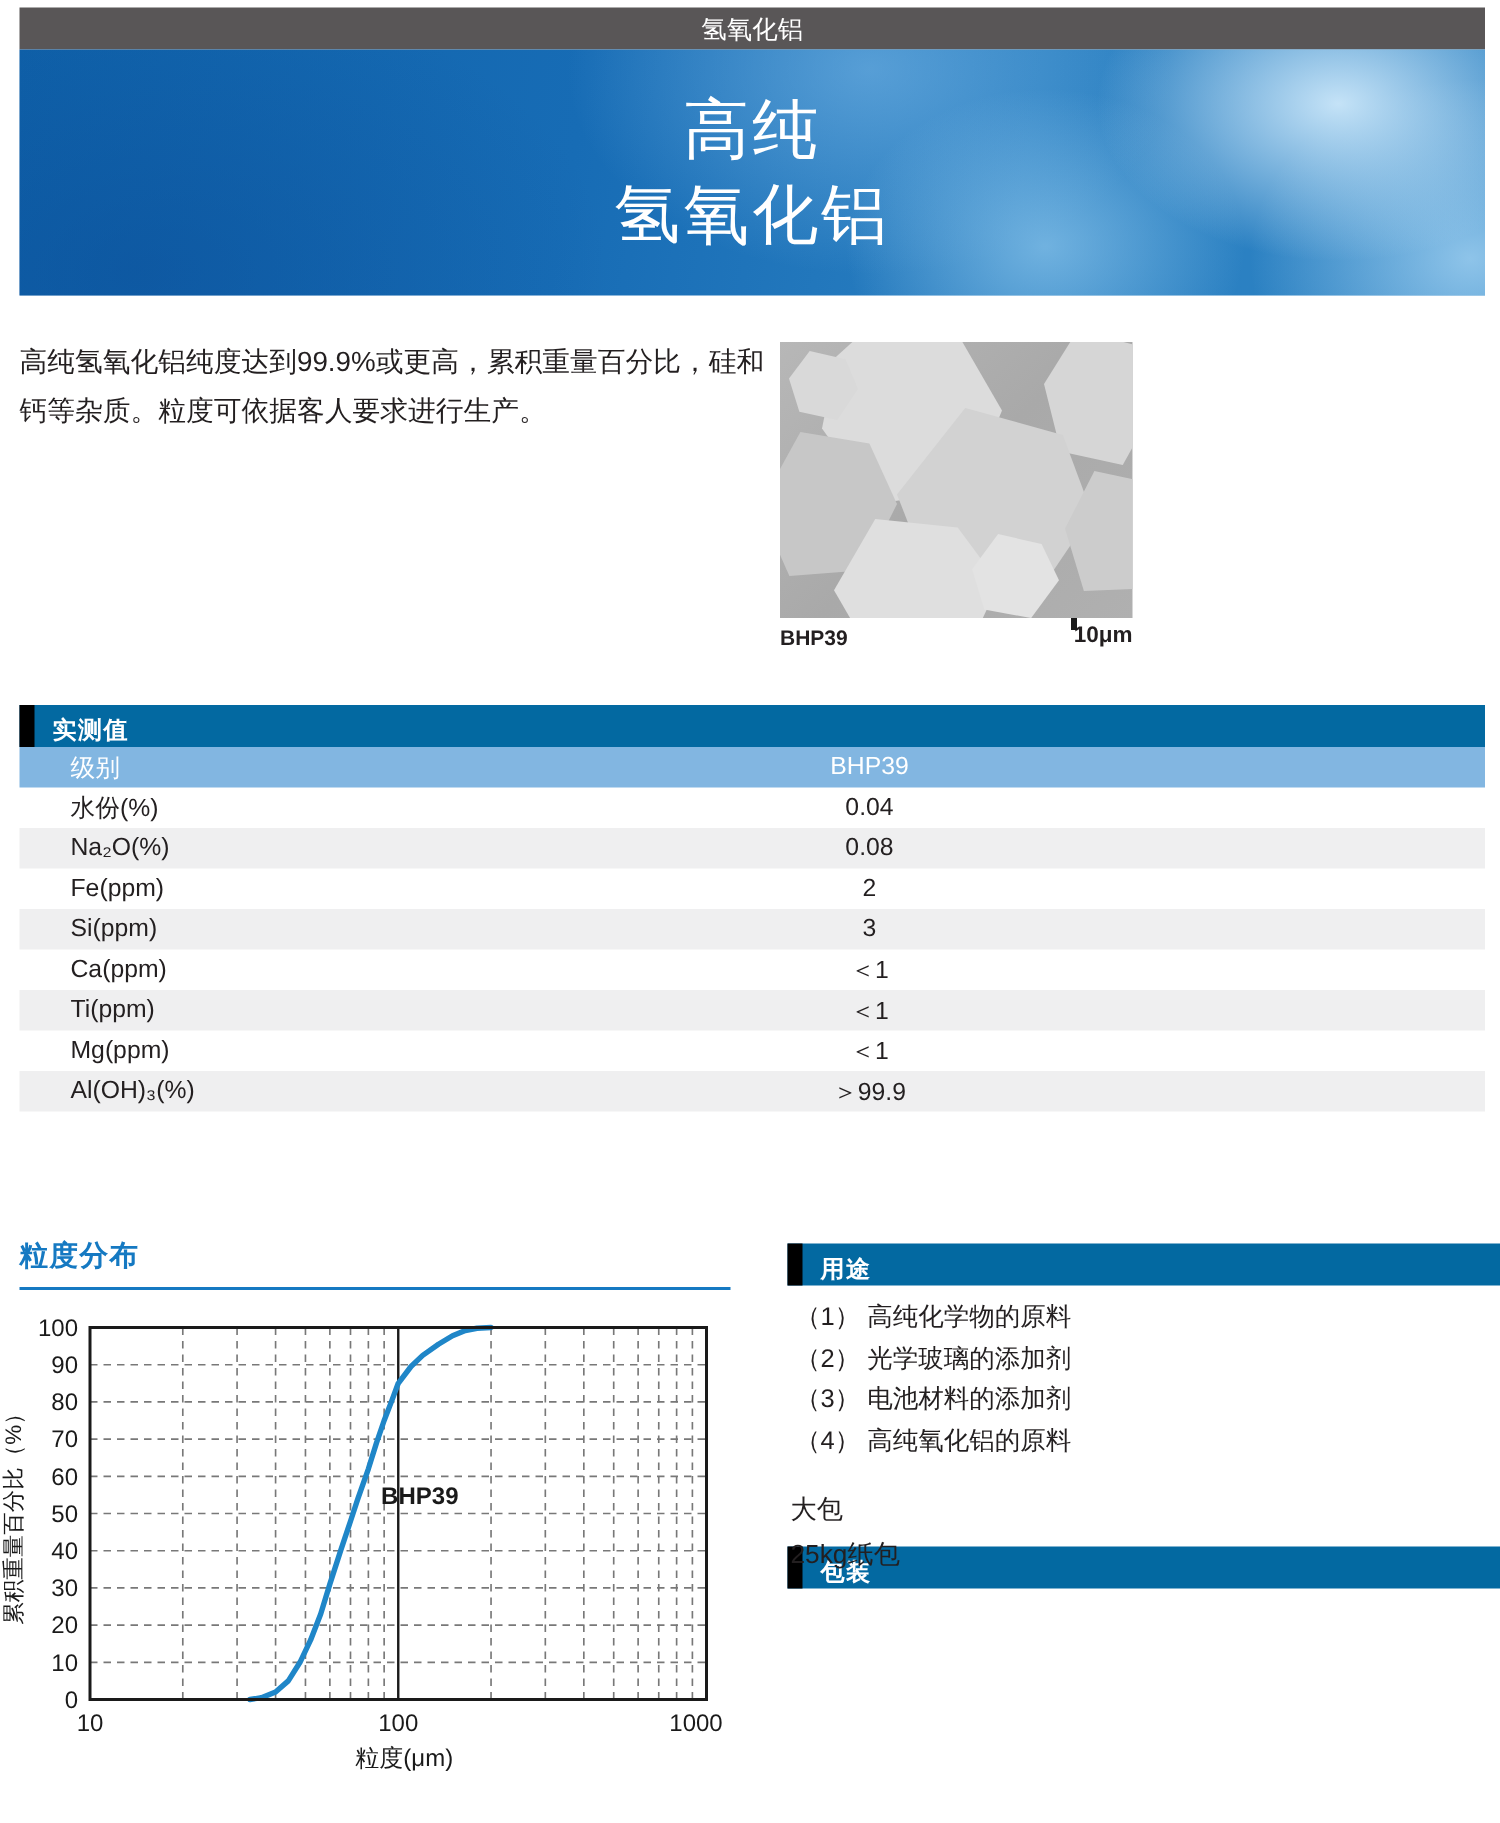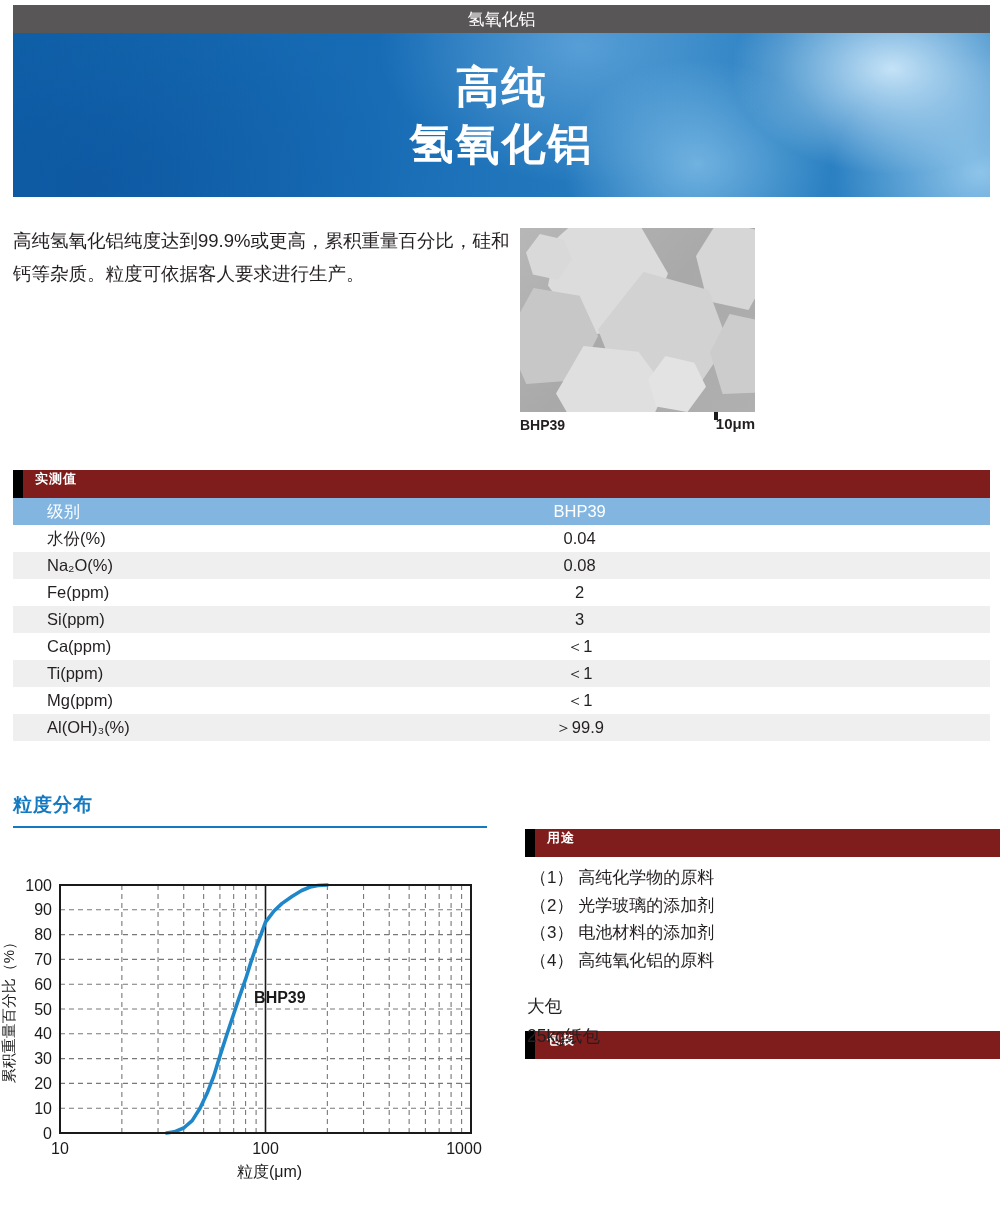--- a/index.html
+++ b/index.html
@@ -26,21 +26,21 @@
     background:
       radial-gradient(ellipse 230px 150px at 90% 22%, rgba(205,232,250,0.95), rgba(205,232,250,0) 70%),
       radial-gradient(ellipse 190px 150px at 70% 80%, rgba(150,205,240,0.65), rgba(150,205,240,0) 70%),
       radial-gradient(ellipse 280px 190px at 58% 8%,  rgba(130,190,235,0.55), rgba(130,190,235,0) 72%),
       radial-gradient(ellipse 210px 170px at 99% 85%, rgba(175,218,246,0.75), rgba(175,218,246,0) 70%),
       radial-gradient(ellipse 420px 260px at 8% 90%,  rgba(10,75,150,0.45), rgba(10,75,150,0) 75%),
       linear-gradient(100deg,#0f61a9 0%,#176cb5 38%,#2a7fc1 68%,#2c82c3 100%);
     color:#fff; text-align:center;
     display:flex; flex-direction:column; justify-content:center;
   }
-  .banner .line { font-size:44px; font-weight:700; line-height:57px; letter-spacing:2px; }
+  .banner .line { font-size:44px; font-weight:400; line-height:57px; letter-spacing:2px; }
 
   
   .intro {
     left:13px; top:224px; width:500px;
     font-size:18.5px; line-height:33px; color:#231f20;
   }
 
   
   .sem-wrap { left:520px; top:228px; width:235px; }
   .sem-img {
@@ -68,34 +68,34 @@
   .sem-label { font-size:14px; font-weight:bold; }
   .scalebar-box { text-align:center; }
   .scalebar { position:relative; width:72px; height:2px; background:#1a1a1a; margin:0 0 2px auto; }
   .scalebar:before, .scalebar:after { content:""; position:absolute; top:-3px; width:2px; height:8px; background:#1a1a1a; }
   .scalebar:before { left:0; } .scalebar:after { right:0; }
   .scalebar-text { font-size:15px; font-weight:bold; }
 
   
   .spec { left:13px; right:10px; top:470px; }
   .sec-bar {
-    position:relative; height:28px; background:#7f1d1d; color:#fff;
-    display:flex; align-items:flex-start; padding-left:22px;
-    font-size:13px; font-weight:bold; letter-spacing:1px;
+    position:relative; height:28px; background:#0369a1; color:#fff;
+    display:flex; align-items:flex-end; padding-left:22px;
+    font-size:16px; font-weight:bold; letter-spacing:1px;
   }
   .sec-bar .black-chip { position:absolute; left:0; top:0; width:10px; height:100%; background:#000; }
   .row { position:relative; height:27px; display:flex; align-items:center; font-size:16.5px;padding-left:24px; }
   .row .lab { padding-left:10px; }
   .row .val { position:absolute; left:30%; width:56%; text-align:center; }
   .row.grade { background:#82b6e1; color:#fff; }
   .row.alt { background:#efeff0; }
 
   
   .dist-title {
-    left:13px; top:792px; width:474px;
+    left:13px; top:824px; width:474px;
     color:#1579c2; font-size:19px; font-weight:bold; letter-spacing:1px;
     border-bottom:2px solid #1579c2; padding-bottom:8px;
   }
   #dist-chart { left:0; top:865px; }
   #dist-chart text { fill:#1a1a1a; }
 
   
   .uses-bar { left:525px; right:10px; top:829px; }
   .use-list { left:530px; top:864px; width:460px; }
   .use-item { font-size:17px; line-height:27.5px; }

